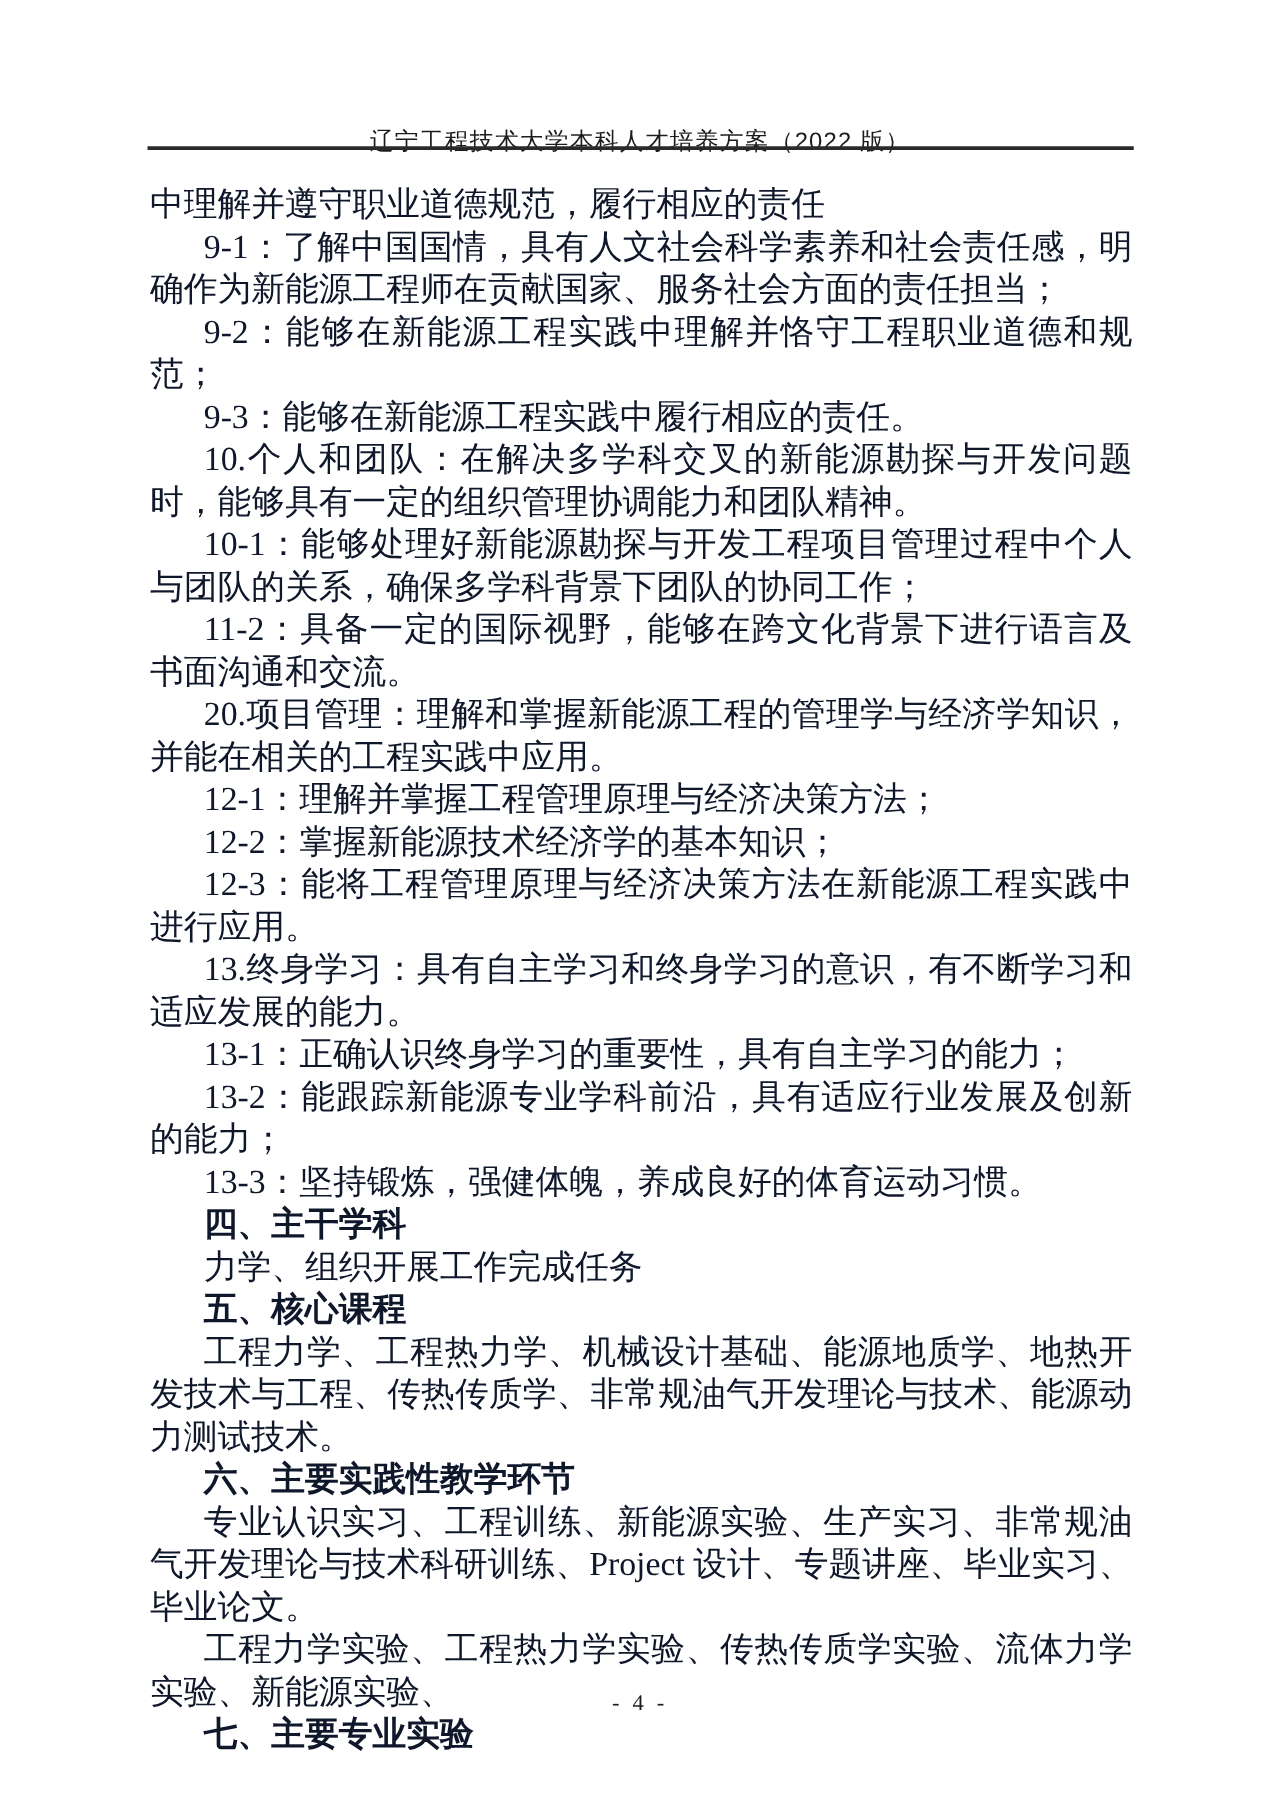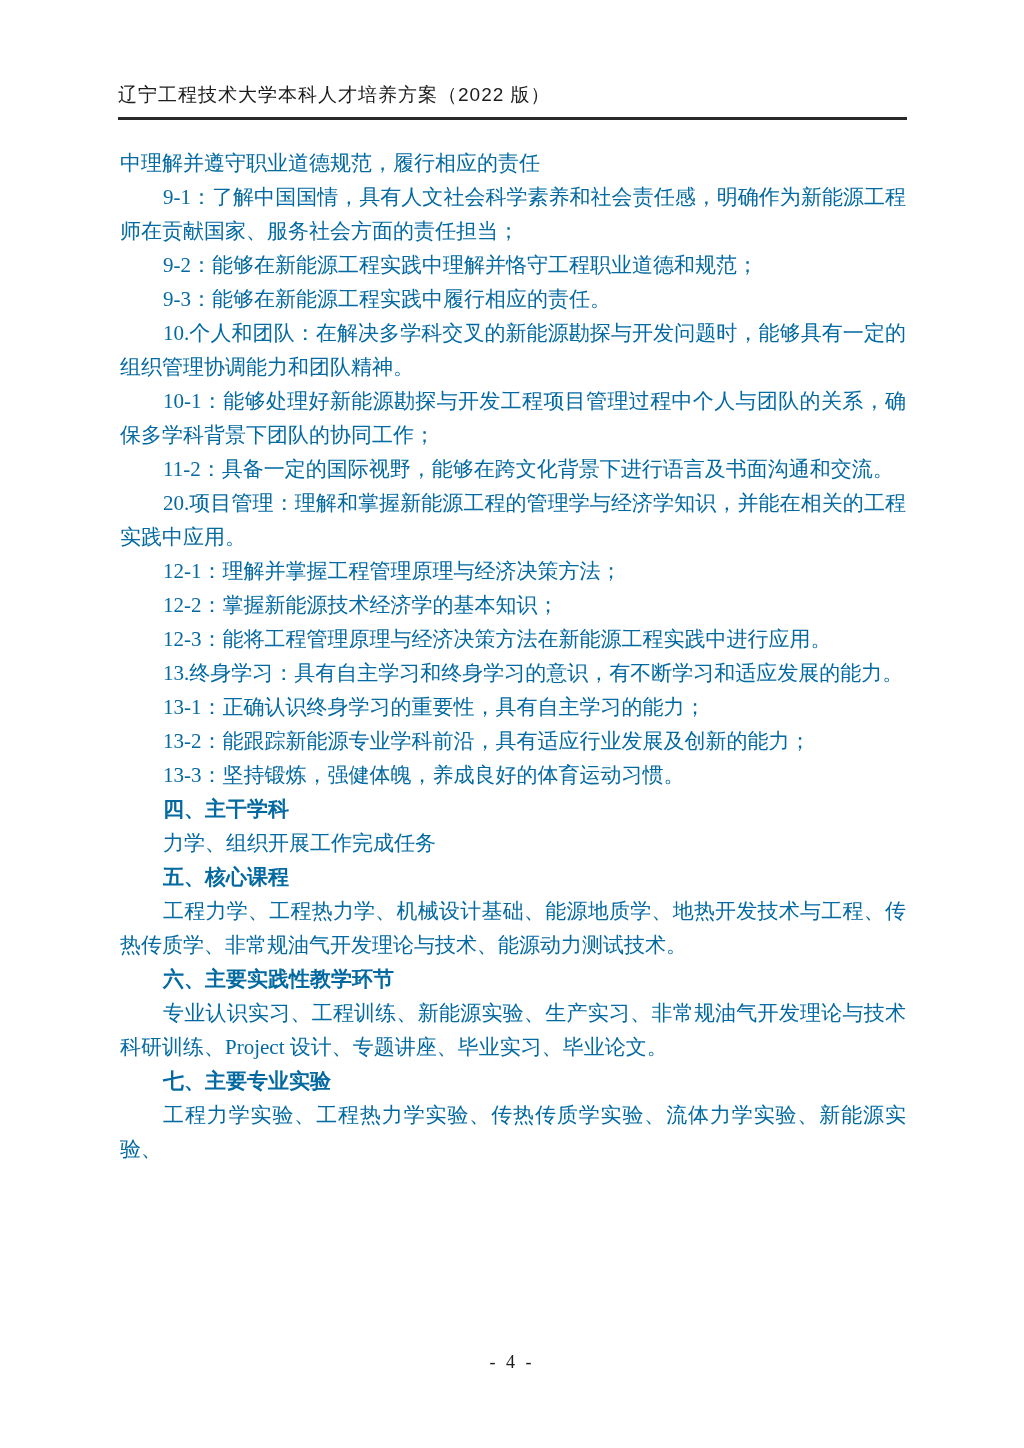--- a/index.html
+++ b/index.html
@@ -9,24 +9,24 @@
     width: 1024px;
     height: 1448px;
     margin: 0 auto;
     background: #ffffff;
     color: #1c1c1c;
     font-family: "Liberation Serif", "DejaVu Serif", serif;
     overflow: hidden;
   }
   .header {
     position: absolute;
-    top: 82px;
+    top: 100px;
     left: 118px;
     width: 788px;
-    text-align: left;
+    text-align: center;
   }
   .header-title {
     font-family: "Liberation Sans", "DejaVu Sans", sans-serif;
     font-size: 19px;
     font-weight: 500;
     letter-spacing: 1px;
     color: #1c1c1c;
     white-space: nowrap;
   }
   .header-rule {
@@ -37,25 +37,25 @@
     height: 0;
     border-top: 3px solid #2a2a2a;
   }
   .doc-body {
     position: absolute;
     top: 146px;
     left: 120px;
     width: 786px;
   }
   .doc-body p.para {
-    font-size: 21px;
+    font-size: 27px;
     line-height: 34px;
     text-align: justify;
     text-justify: inter-ideograph;
-    color: #0369a1;
+    color: #0f172a;
     word-break: break-all;
   }
   .doc-body p.indent { text-indent: 43px; }
   .doc-body p.heading {
     font-family: "Liberation Sans", "DejaVu Sans", sans-serif;
     font-weight: bold;
     text-indent: 43px;
     text-align: left;
   }
   .footer {
@@ -97,21 +97,21 @@
       <p class="para indent">13.终身学习：具有自主学习和终身学习的意识，有不断学习和适应发展的能力。</p>
       <p class="para indent">13-1：正确认识终身学习的重要性，具有自主学习的能力；</p>
       <p class="para indent">13-2：能跟踪新能源专业学科前沿，具有适应行业发展及创新的能力；</p>
       <p class="para indent">13-3：坚持锻炼，强健体魄，养成良好的体育运动习惯。</p>
       <p class="para indent heading">四、主干学科</p>
       <p class="para indent">力学、组织开展工作完成任务</p>
       <p class="para indent heading">五、核心课程</p>
       <p class="para indent">工程力学、工程热力学、机械设计基础、能源地质学、地热开发技术与工程、传热传质学、非常规油气开发理论与技术、能源动力测试技术。</p>
       <p class="para indent heading">六、主要实践性教学环节</p>
       <p class="para indent">专业认识实习、工程训练、新能源实验、生产实习、非常规油气开发理论与技术科研训练、Project 设计、专题讲座、毕业实习、毕业论文。</p>
+      <p class="para indent">工程力学实验、工程热力学实验、传热传质学实验、流体力学实验、新能源实验、</p>
       <p class="para indent heading">七、主要专业实验</p>
-      <p class="para indent">工程力学实验、工程热力学实验、传热传质学实验、流体力学实验、新能源实验、</p>
     </div>
 
   <div class="footer">
     <span class="page-number">- 4 -</span>
   </div>
 
 </div>
 
 </body></html>

